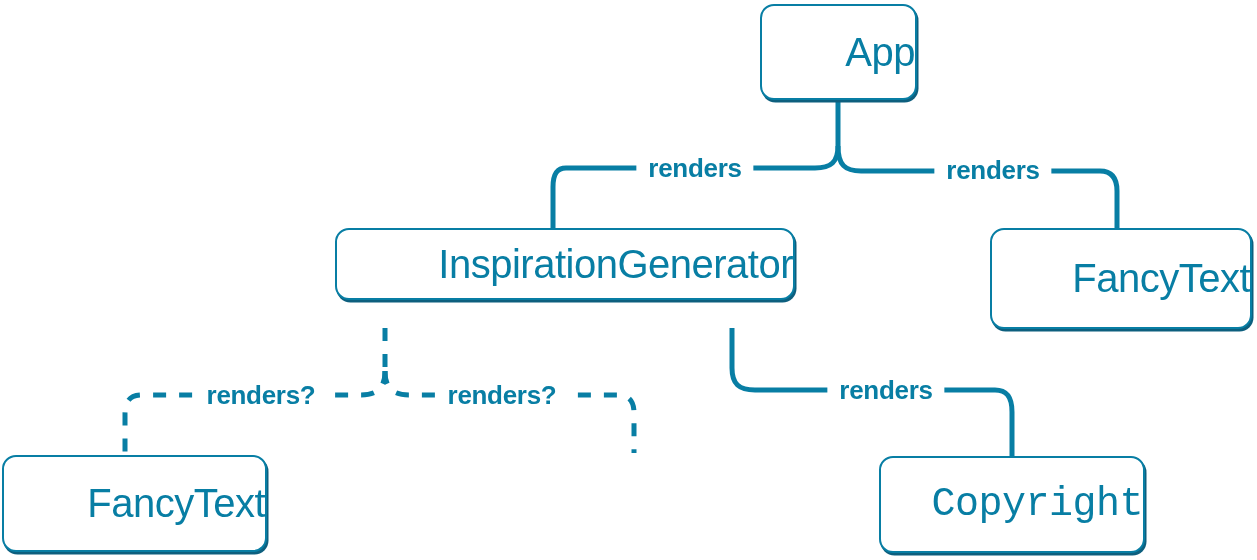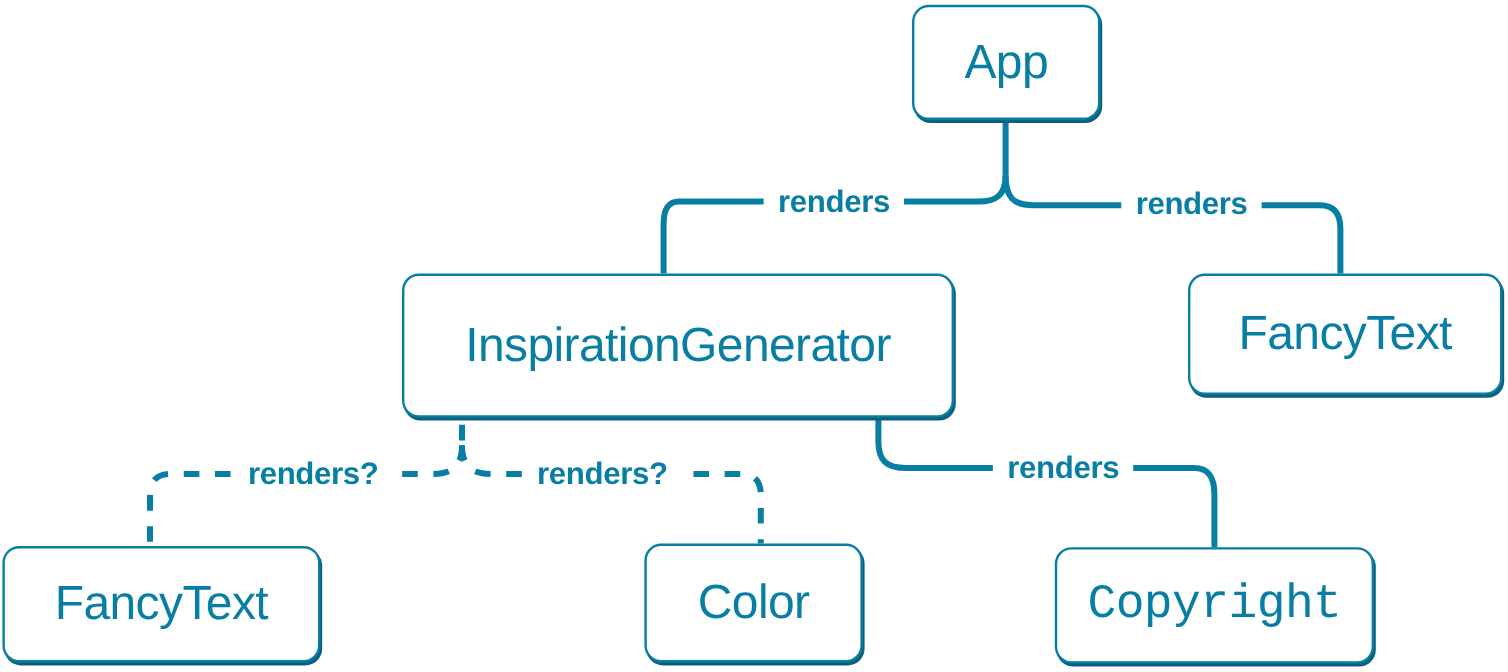--- a/index.html
+++ b/index.html
@@ -13,21 +13,21 @@
   .connectors{position:absolute;left:0;top:0;width:1257px;height:560px;}
   .edge{fill:none;stroke:var(--accent,#087ea4);stroke-width:5;}
   .edge.dashed{stroke-dasharray:13 13;}
   .node{
     position:absolute;
     box-sizing:border-box;
     background:var(--node-fill,#ffffff);
     border:2.5px solid var(--accent,#087ea4);
     border-radius:14px;
     box-shadow:1.5px 2.5px 0 0 var(--shadow,#0d5f7e);
-    display:flex;align-items:center;justify-content:center;
+    display:flex;align-items:center;justify-content:flex-end;
     color:var(--accent,#087ea4);
     font-size:40px;letter-spacing:-0.5px;
     white-space:nowrap;
   }
   .edge-label{
     position:absolute;
     transform:translate(-50%,-50%);
     background:var(--bg,#ffffff);
     color:var(--accent,#087ea4);
     font-size:26px;font-weight:700;letter-spacing:-0.3px;
@@ -57,33 +57,30 @@
   <span class="edge-label" style="left:695px;top:168px;">renders</span>
   <span class="edge-label" style="left:993px;top:170px;">renders</span>
   <span class="edge-label" style="left:261px;top:395px;">renders?</span>
   <span class="edge-label" style="left:502px;top:395px;">renders?</span>
   <span class="edge-label" style="left:886px;top:390px;">renders</span>
 
   <div class="node" style="left:760px;top:4px;width:157px;height:96px;">
     <span>App</span>
   </div>
 
-  <div class="node" style="left:335px;top:228px;width:460px;height:120px;">
+  <div class="node" style="left:335px;top:228px;width:460px;height:72px;">
     <span>InspirationGenerator</span>
   </div>
 
   <div class="node" style="left:990px;top:228px;width:262px;height:101px;">
     <span>FancyText</span>
   </div>
 
   <div class="node" style="left:2px;top:455px;width:265px;height:97px;">
     <span>FancyText</span>
   </div>
 
-  <div class="node" style="left:537px;top:453px;width:182px;height:99px;">
-    <span>Color</span>
-  </div>
 
   <div class="node" style="left:879px;top:456px;width:266px;height:97px;font-family:Liberation Mono, monospace;">
     <span>Copyright</span>
   </div>
 
 </div>
 
 </body></html>

